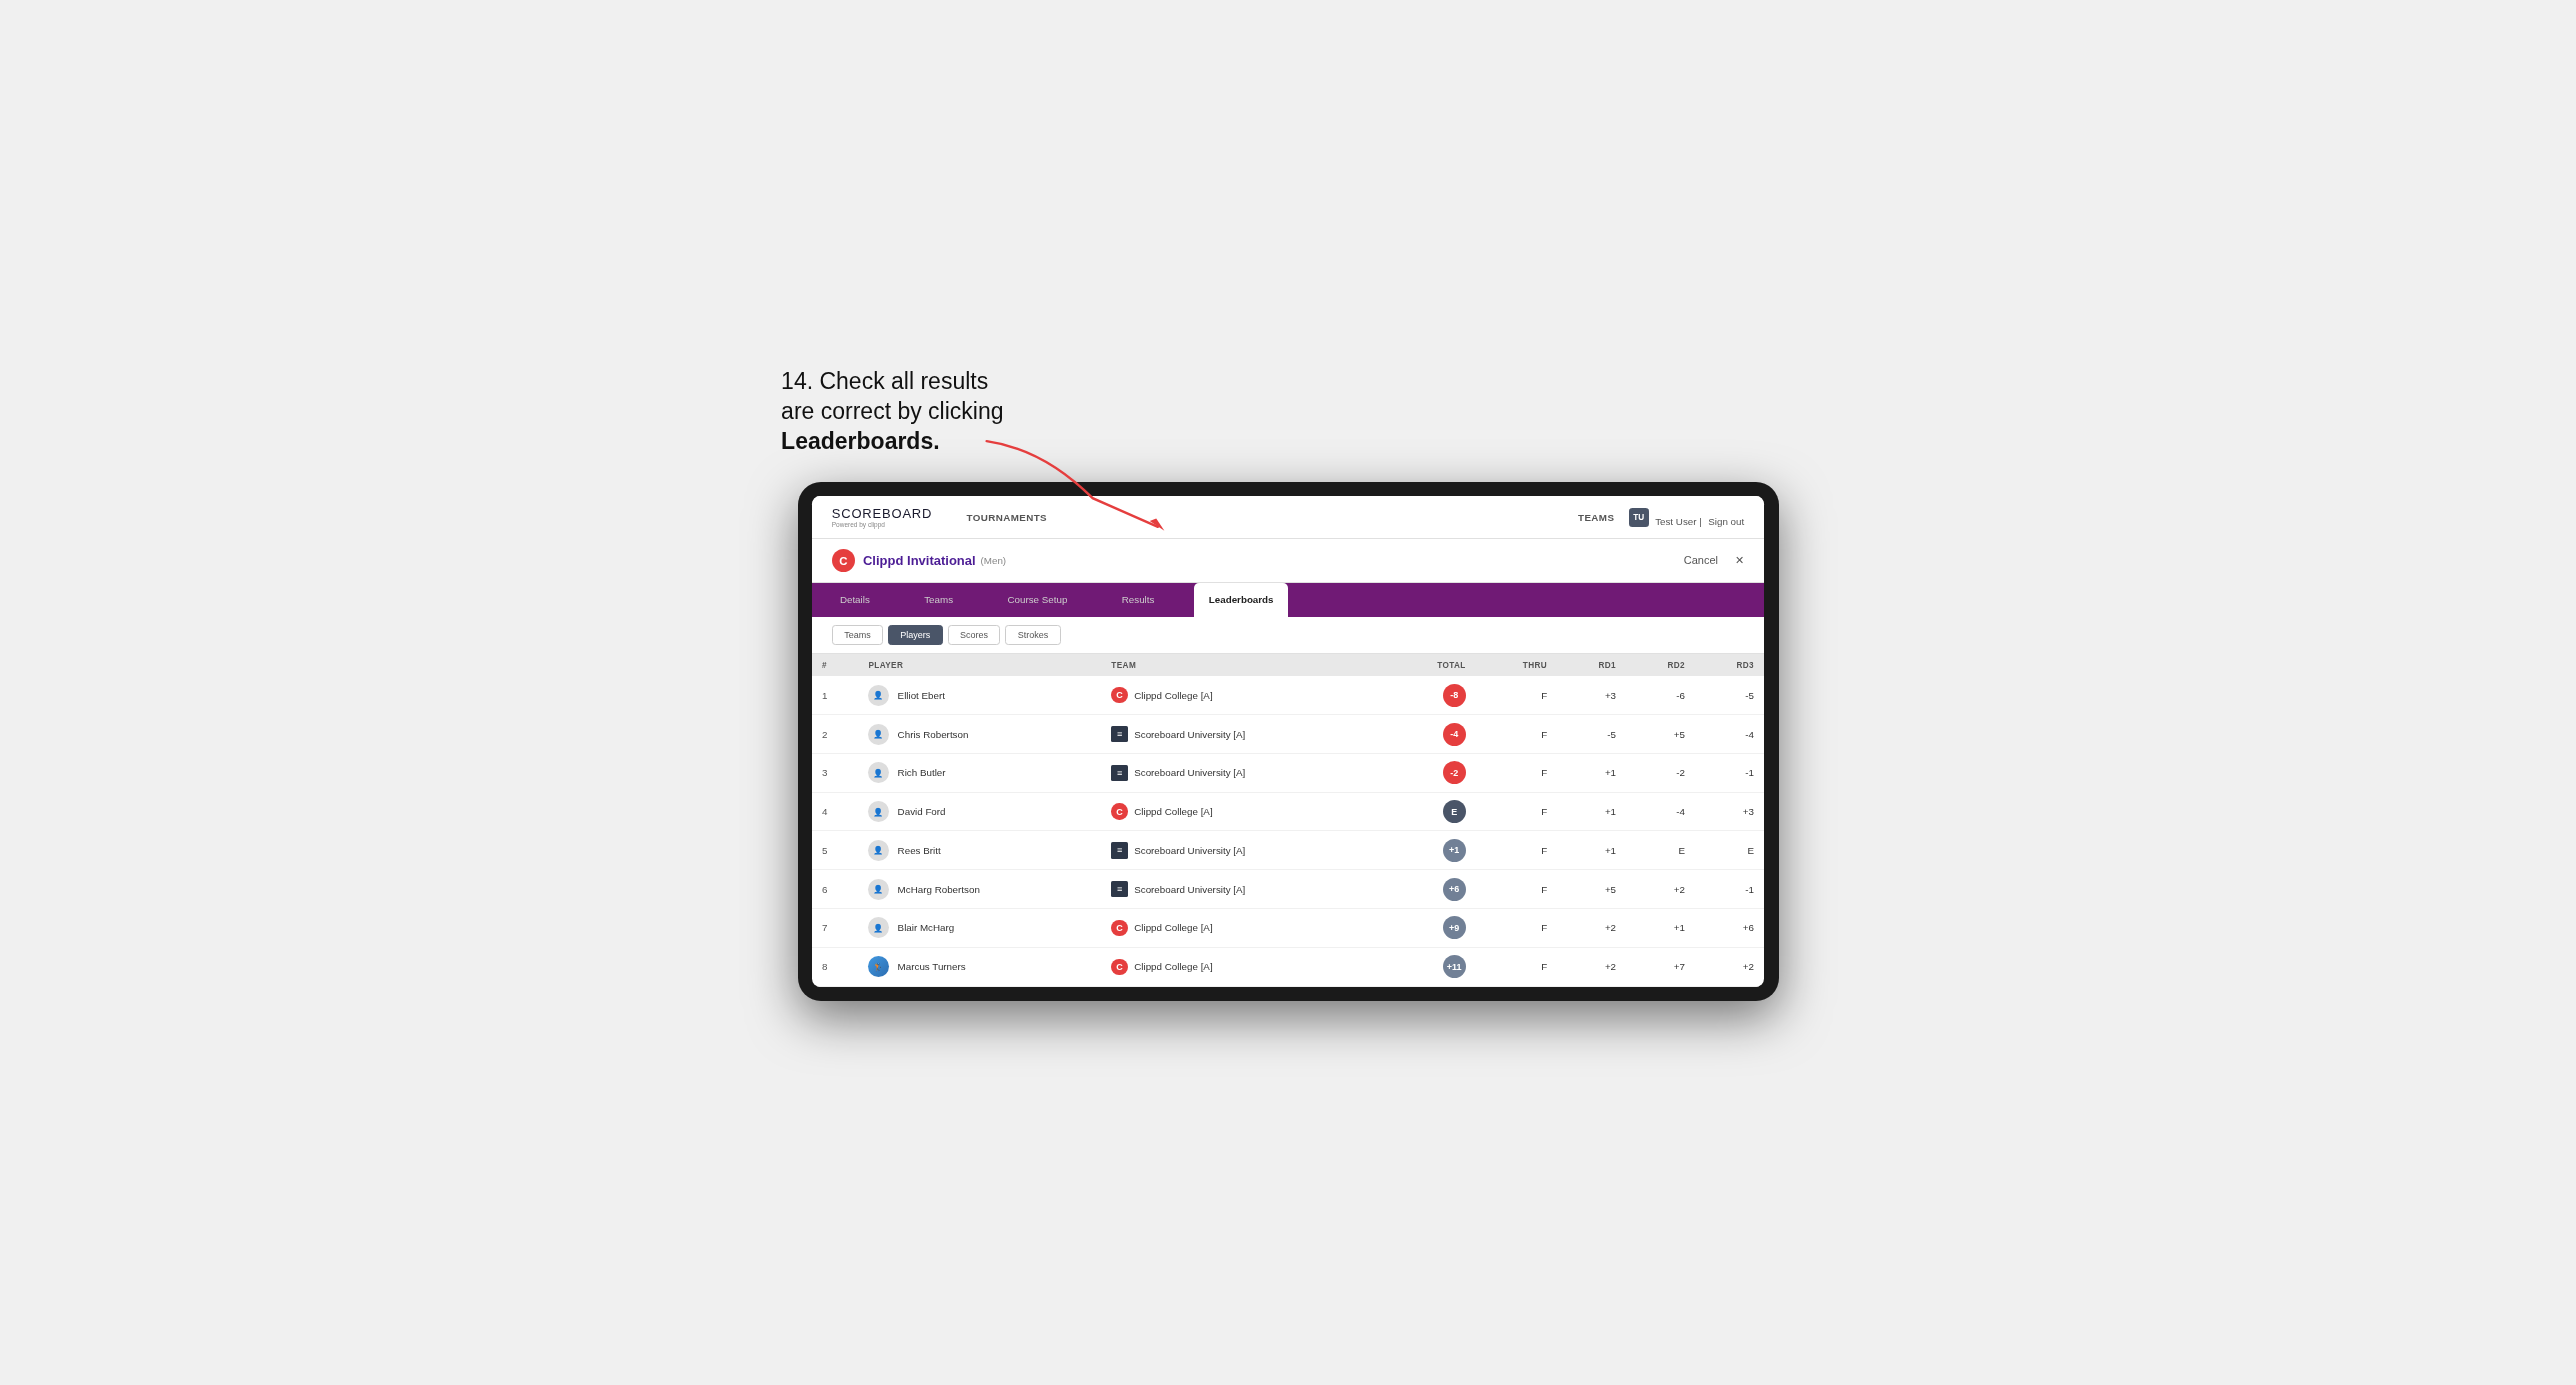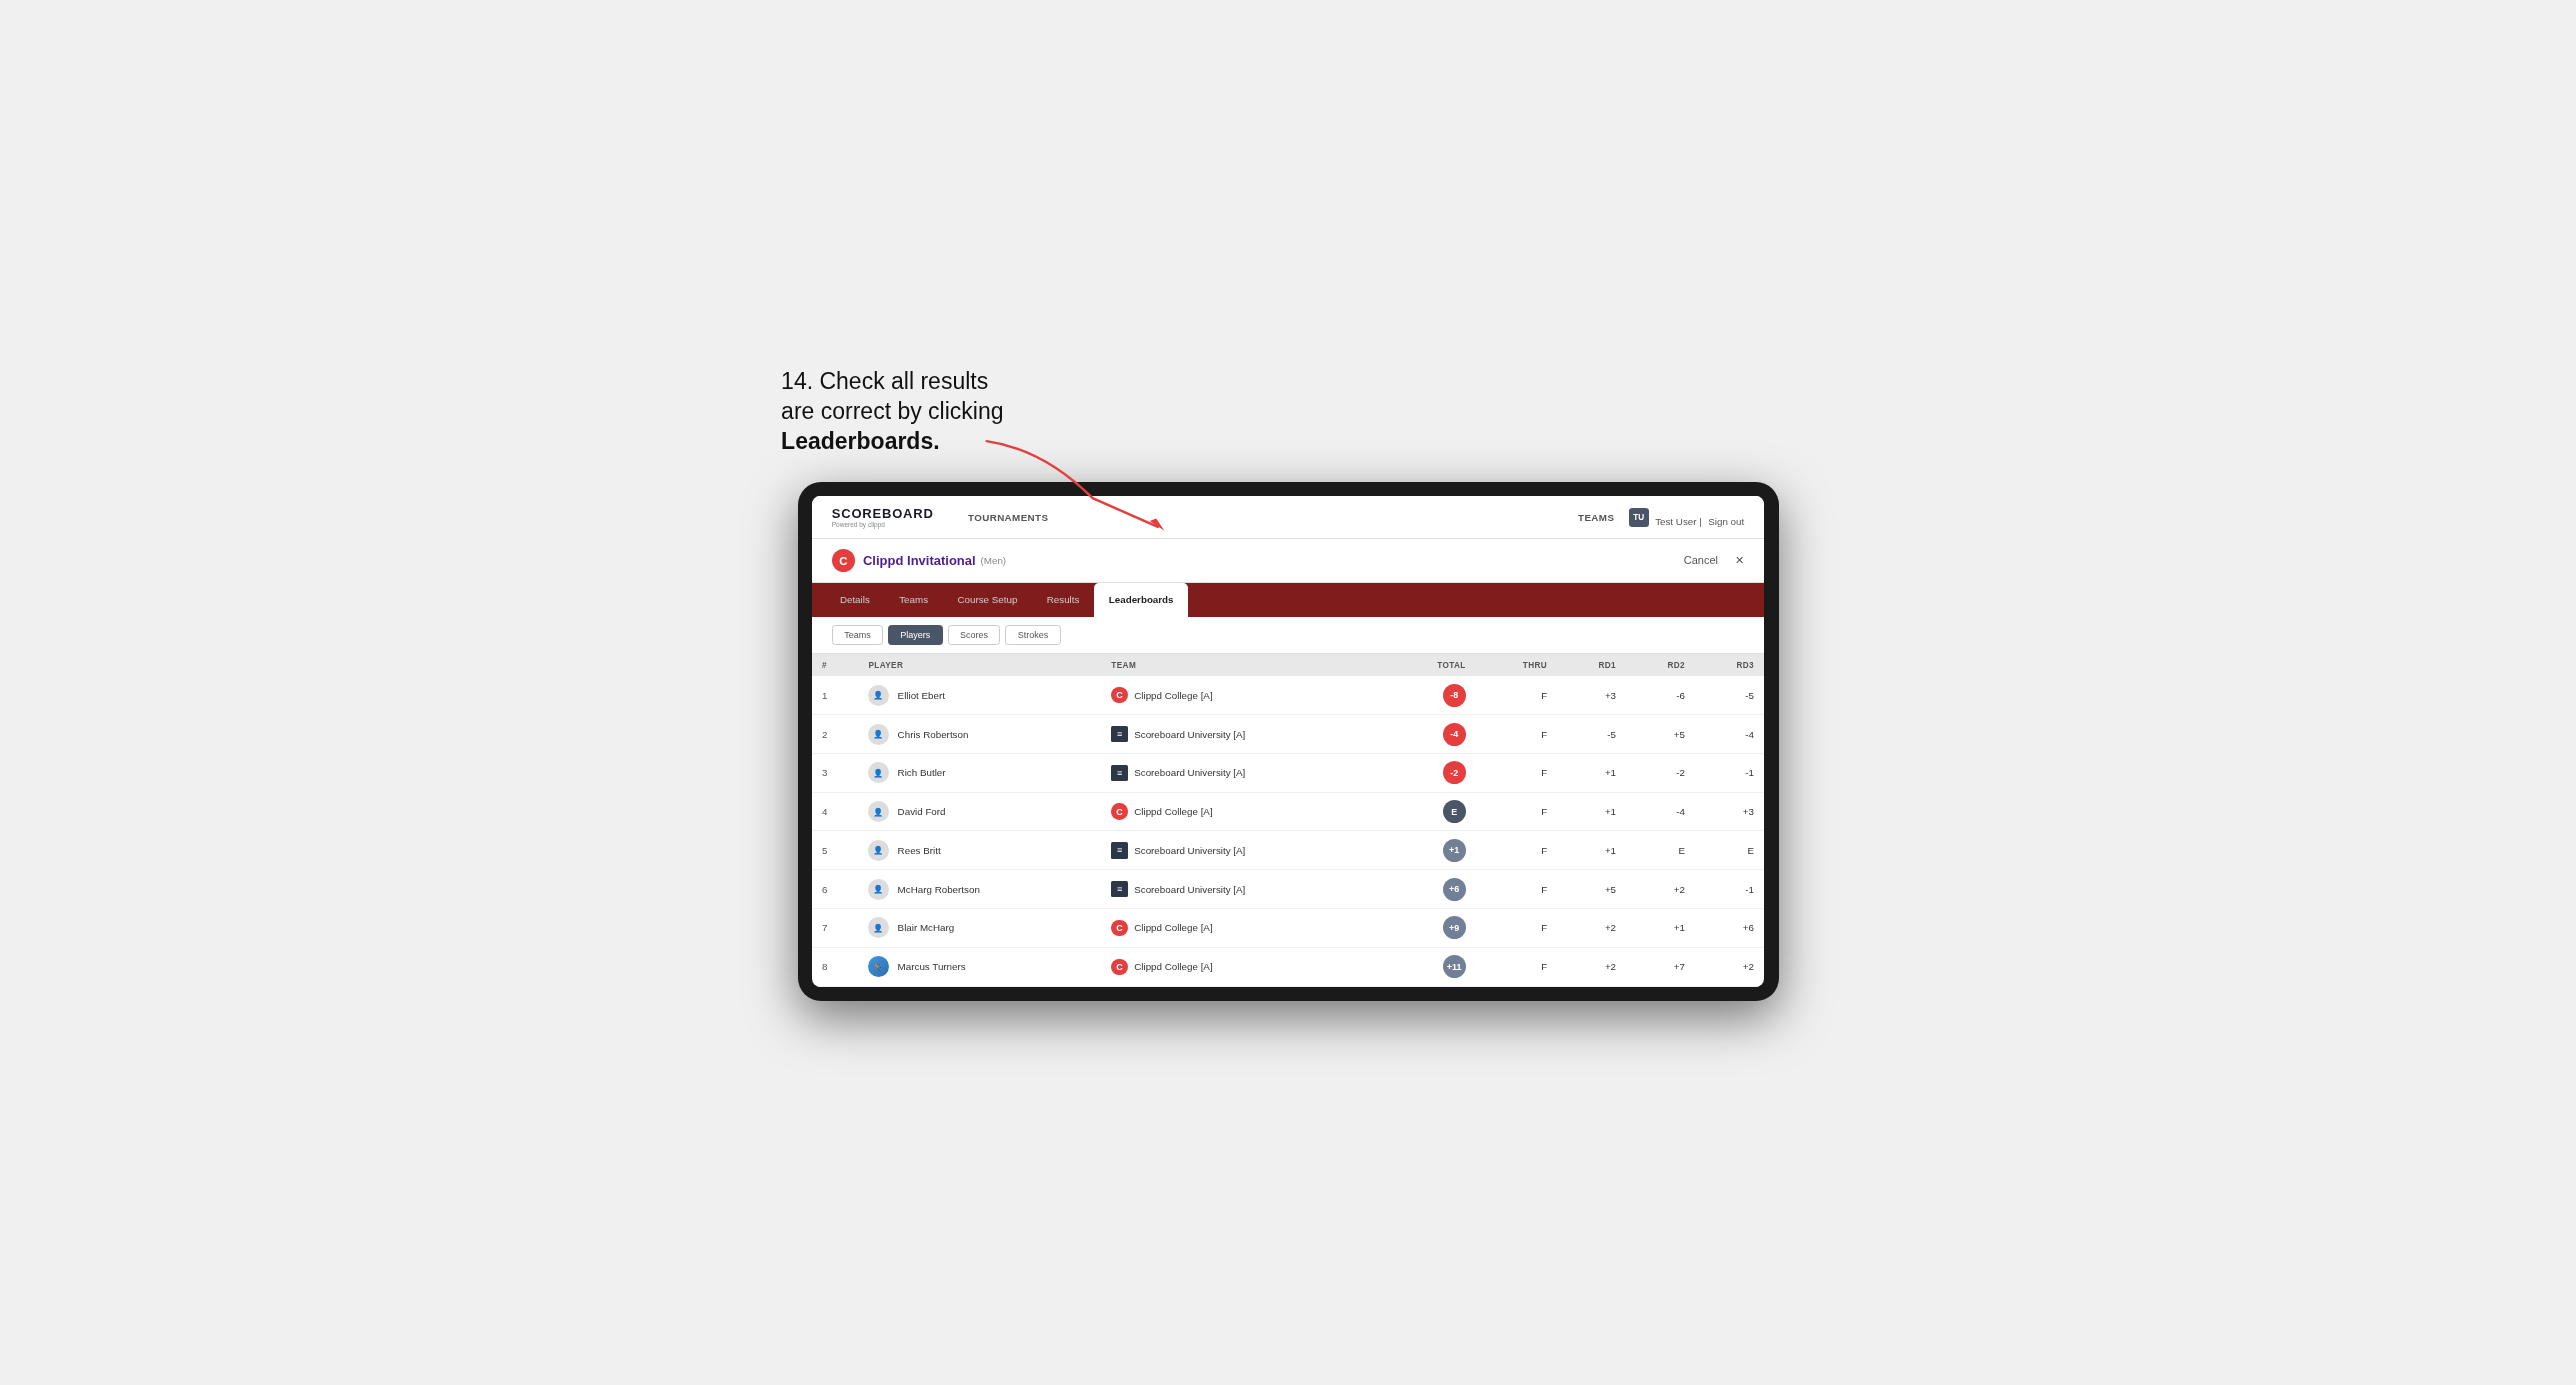--- a/index.html
+++ b/index.html
@@ -62,21 +62,21 @@
       padding: 0 19.6px;
       height: 43px;
     }
     .logo-area {
       display: flex;
       flex-direction: column;
       margin-right: 19.6px;
     }
     .logo-text {
       font-size: 13px;
-      font-weight: 700;
+      font-weight: 400;
       letter-spacing: 0.8px;
       color: #1a1a2e;
       text-transform: uppercase;
     }
     .logo-sub {
       font-size: 6.5px;
       color: #888;
     }
     .nav-links {
       display: flex;
@@ -154,23 +154,24 @@
       margin-left: auto;
       font-size: 11px;
       color: #555;
       cursor: pointer;
       display: flex;
       align-items: flex-start;
       gap: 17px;
     }
     
     .tab-bar {
-      background: #7f1d1d;
+      background: #701a75;
       display: flex;
       padding: 0 13px;
+      gap: 25px;
     }
     .tab-item {
       padding: 11.4px 14.7px;
       font-size: 9.8px;
       color: #ccc;
       cursor: pointer;
       font-weight: 500;
     }
     .tab-item.active {
       background: #fff;

